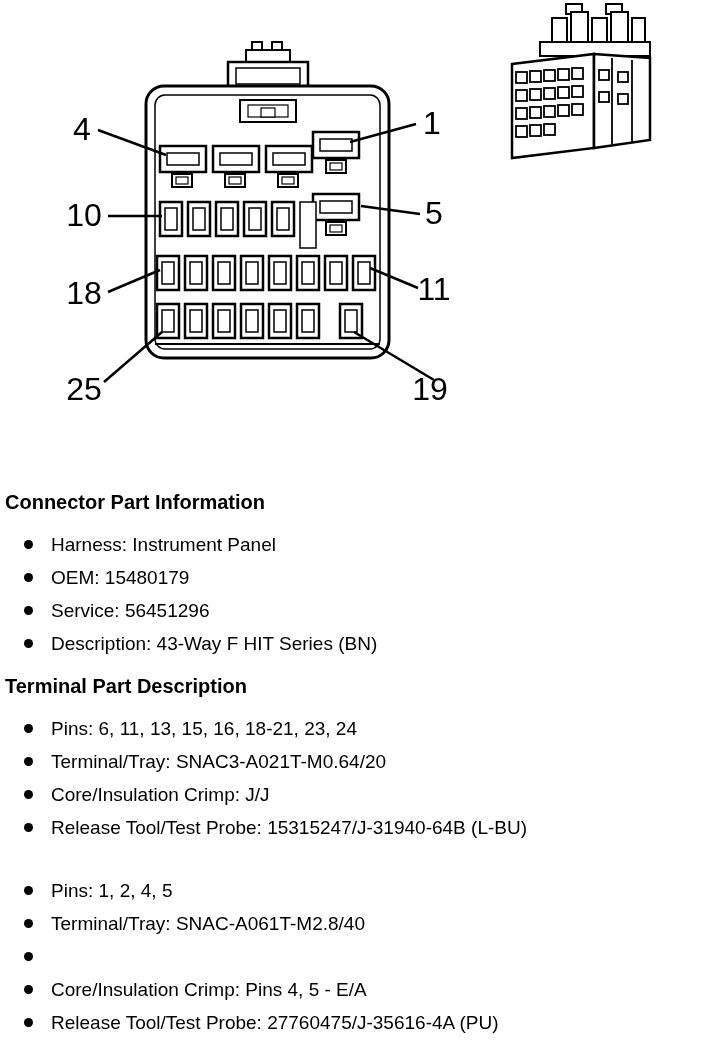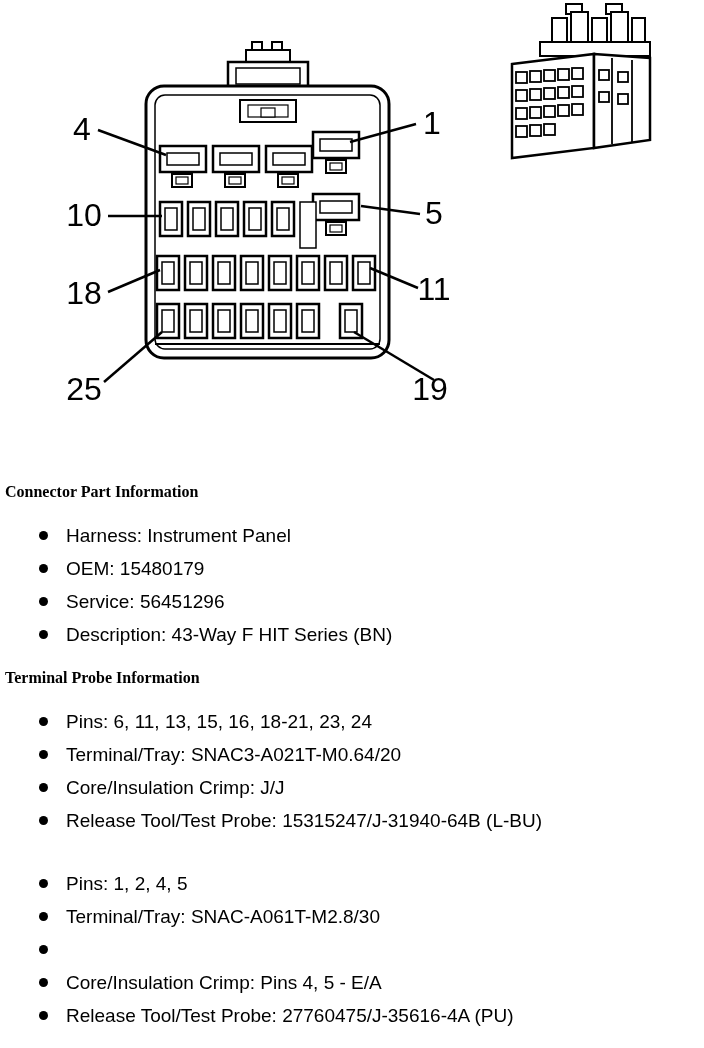--- a/index.html
+++ b/index.html
@@ -1,23 +1,23 @@
 <!DOCTYPE html>
 <html><head>
 <meta charset="utf-8">
 <style>
   html,body{margin:0;padding:0;background:#ffffff;}
   body{width:704px;height:1048px;font-family:"Liberation Sans",sans-serif;color:#000;overflow:hidden;}
   .diagram-wrap{width:704px;height:470px;}
   svg{display:block;}
   svg text{font-family:"Liberation Sans",sans-serif;font-size:32px;fill:#000;}
   .content{padding:0 0 0 0;}
-  h2{font-size:16px;font-weight:bold;margin:10px 0 14px 5px;line-height:24px;font-family:Liberation Serif, serif;}
+  h2{font-size:20px;font-weight:bold;margin:20px 0 14px 5px;line-height:24px;}
   h2.second{margin-top:14px;}
-  ul{margin:15px;padding:0;list-style:none;}
+  ul{margin:0;padding:0;list-style:none;}
   ul.group2{margin-top:30px;text-align:center;}
   li{display:flex;align-items:center;height:33px;font-size:19px;}
   .bullet{flex:0 0 auto;width:9px;height:9px;border-radius:50%;background:#000;margin:0 18px 0 24px;}
   .item-text{white-space:nowrap;}
 </style>
 </head>
 <body>
 
 <div class="diagram-wrap">
 <svg width="704" height="470" viewBox="0 0 704 470">
@@ -188,21 +188,21 @@
     <li>
         <span class="bullet"></span>
         <span class="item-text">Service: 56451296</span>
       </li>
     <li>
         <span class="bullet"></span>
         <span class="item-text">Description: 43-Way F HIT Series (BN)</span>
       </li>
   </ul>
 
-  <h2 class="second">Terminal Probe Information</h2>
+  <h2 class="second">Terminal Part Description</h2>
   <ul>
     <li>
         <span class="bullet"></span>
         <span class="item-text">Pins: 6, 11, 13, 15, 16, 18-21, 23, 24</span>
       </li>
     <li>
         <span class="bullet"></span>
         <span class="item-text">Terminal/Tray: SNAC3-A021T-M0.64/20</span>
       </li>
     <li>
@@ -215,21 +215,21 @@
       </li>
   </ul>
 
   <ul class="group2">
     <li>
         <span class="bullet"></span>
         <span class="item-text">Pins: 1, 2, 4, 5</span>
       </li>
     <li>
         <span class="bullet"></span>
-        <span class="item-text">Terminal/Tray: SNAC-A061T-M2.8/30</span>
+        <span class="item-text">Terminal/Tray: SNAC-A061T-M2.8/40</span>
       </li>
     <li>
         <span class="bullet"></span>
       </li>
     <li>
         <span class="bullet"></span>
         <span class="item-text">Core/Insulation Crimp: Pins 4, 5 - E/A</span>
       </li>
     <li>
         <span class="bullet"></span>

